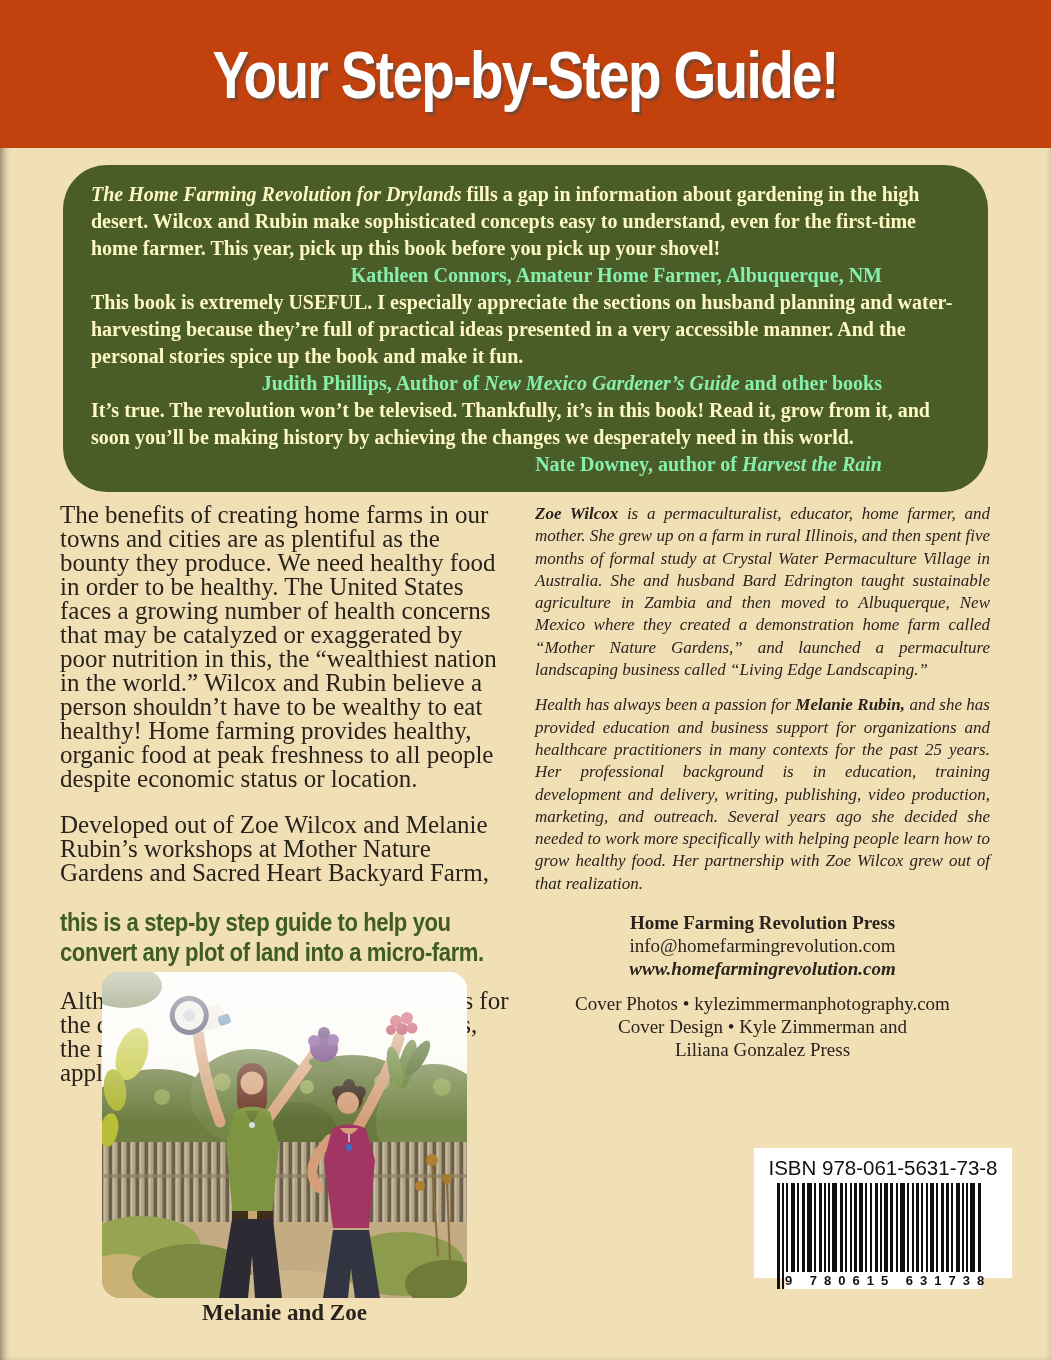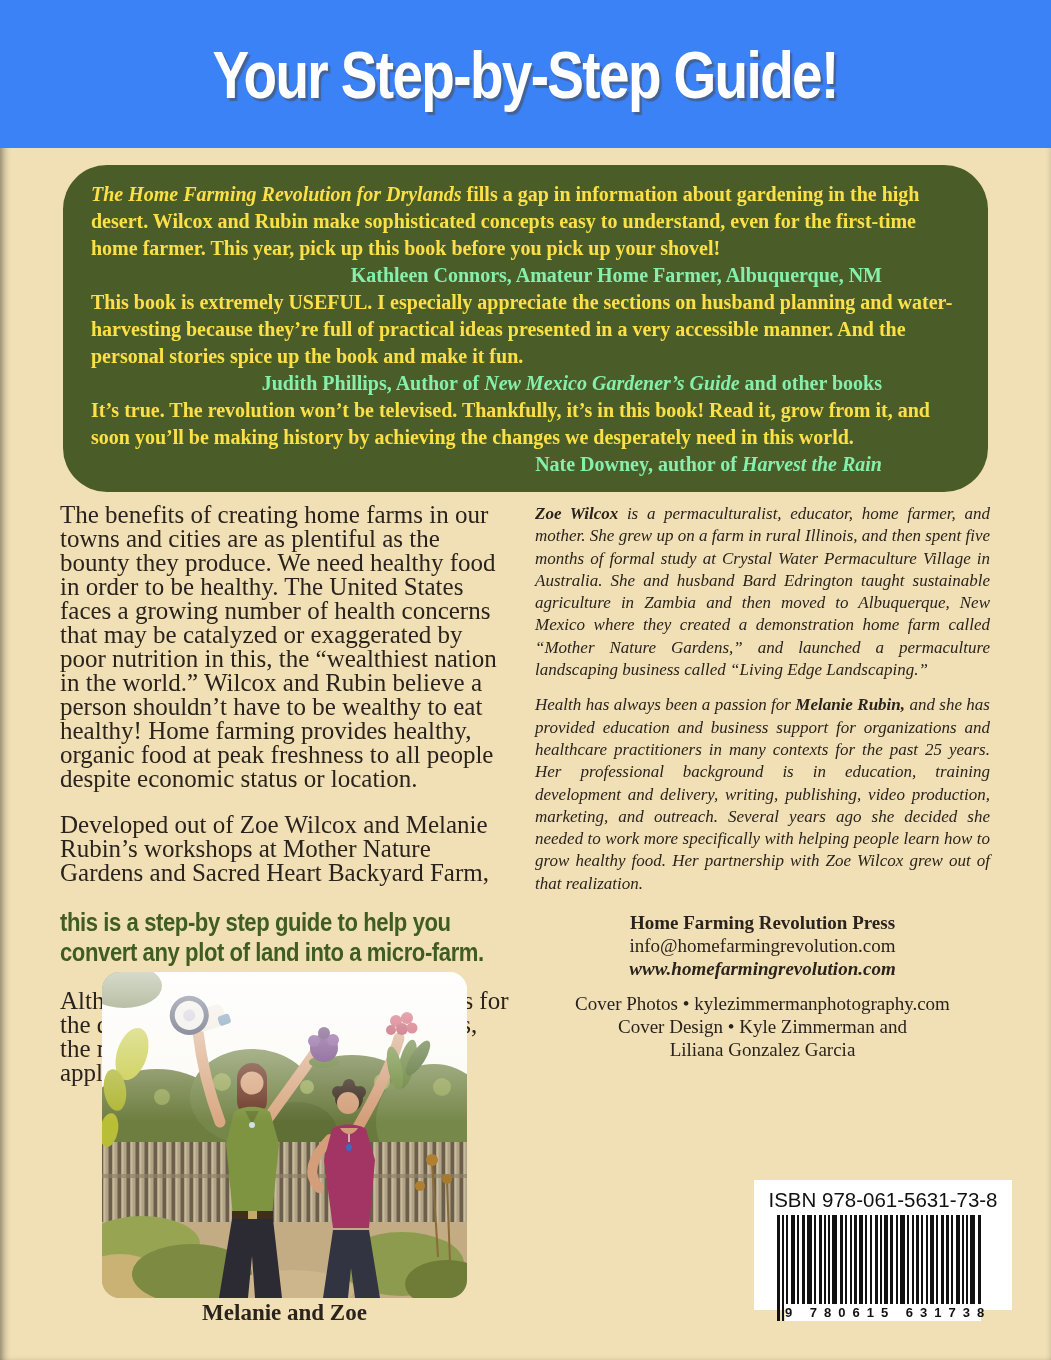--- a/index.html
+++ b/index.html
@@ -20,21 +20,21 @@
     transform:scaleX(.82);white-space:nowrap;
     text-shadow:3px 3px 1px rgba(75,75,75,.55);
   }
   
   .quotes-box{
     position:absolute;left:63px;top:165px;width:925px;min-height:317px;
     border-radius:44px;box-sizing:border-box;
     padding:16px 28px 14px 28px;
   }
   .quote-text{
-    font-size:20px;line-height:27px;font-weight:bold;color:#fde047;
+    font-size:20px;line-height:27px;font-weight:bold;color:#fef9c3;
   }
   .quote-text .it{font-style:italic;}
   .quote-attr{
     font-size:20px;line-height:27px;font-weight:bold;color:#86efac;
     text-align:right;padding-right:78px;
   }
   .quote-attr .it{font-style:italic;}
   
   .col-left{position:absolute;left:60px;top:503px;width:452px;}
   .col-left p{margin:0 0 22px 0;font-size:25px;line-height:24px;}
@@ -58,21 +58,21 @@
     position:absolute;left:102px;top:972px;width:365px;height:326px;
     border-radius:18px;overflow:hidden;background:#FBFAF5;
   }
   .photo svg{display:block;}
   .photo-caption{
     position:absolute;left:102px;top:1300px;width:365px;
     text-align:center;font-weight:bold;font-size:23px;color:#2A231D;
   }
   
   .barcode-box{
-    position:absolute;left:754px;top:1180px;width:258px;height:130px;
+    position:absolute;left:754px;top:1148px;width:258px;height:130px;
     background:#FFFFFF;box-sizing:border-box;padding:8px 0 4px 0;
   }
   .isbn-label{
     font-family:"Liberation Sans",sans-serif;font-size:20.5px;color:#111;
     text-align:center;white-space:nowrap;
   }
   .bars{
     position:relative;margin:3px auto 0 auto;width:212px;height:108px;font-weight:bold;
   }
   .bars-row{display:flex;align-items:flex-start;height:96px;}
@@ -81,21 +81,21 @@
     position:absolute;left:8px;right:8px;bottom:2px;height:17px;background:#FFFFFF;
     font-family:"Liberation Sans",sans-serif;font-size:13px;color:#111;
     text-align:center;letter-spacing:7px;line-height:17px;white-space:nowrap;
   }
 </style>
 </head>
 <body>
 
 <div class="page" style="background: rgb(241, 224, 182);">
 
-  <header class="banner" style="background: #3b82f6;">
+  <header class="banner" style="background: #c2410c;">
     <div class="banner-title">Your Step-by-Step Guide!</div>
   </header>
 
   <section class="quotes-box" style="background: rgb(74, 92, 40);">
     <div class="quote-group">
       <div class="quote-text"><span class="it">The Home Farming Revolution for Drylands</span><span> fills a gap in information about gardening in the high desert. Wilcox and Rubin make sophisticated concepts easy to understand, even for the first-time home farmer. This year, pick up this book before you pick up your shovel!</span></div>
       <div class="quote-attr">Kathleen Connors, Amateur Home Farmer, Albuquerque, NM</div>
     </div>
     <div class="quote-group">
       <div class="quote-text">This book is extremely USEFUL. I especially appreciate the sections on husband planning and water-harvesting because they’re full of practical ideas presented in a very accessible manner. And the personal stories spice up the book and make it fun.</div>
@@ -119,21 +119,21 @@
   <section class="col-right">
     <p class="bio"><b>Zoe Wilcox</b><span> is a permaculturalist, educator, home farmer, and mother. She grew up on a farm in rural Illinois, and then spent five months of formal study at Crystal Water Permaculture Village in Australia. She and husband Bard Edrington taught sustainable agriculture in Zambia and then moved to Albuquerque, New Mexico where they created a demonstration home farm called “Mother Nature Gardens,” and launched a permaculture landscaping business called “Living Edge Landscaping.”</span></p>
     <p class="bio"><span>Health has always been a passion for </span><b>Melanie Rubin,</b><span> and she has provided education and business support for organizations and healthcare practitioners in many contexts for the past 25 years. Her professional background is in education, training development and delivery, writing, publishing, video production, marketing, and outreach. Several years ago she decided she needed to work more specifically with helping people learn how to grow healthy food. Her partnership with Zoe Wilcox grew out of that realization.</span></p>
     <div class="press">
       <div class="bold">Home Farming Revolution Press</div>
       <div>info@homefarmingrevolution.com</div>
       <div class="bolditalic">www.homefarmingrevolution.com</div>
       <div class="gap"></div>
       <div>Cover Photos • kylezimmermanphotography.com</div>
       <div>Cover Design • Kyle Zimmerman and</div>
-      <div>Liliana Gonzalez Garcia</div>
+      <div>Liliana Gonzalez Press</div>
     </div>
   </section>
 
   <figure class="photo" style="margin:0">
     <svg width="365" height="326" viewBox="0 0 365 326" xmlns="http://www.w3.org/2000/svg">
       <defs>
         <pattern id="fence" width="9" height="90" patternUnits="userSpaceOnUse">
           <rect x="0" y="0" width="9" height="90" fill="#6B5F4C"></rect>
           <rect x="1" y="0" width="5.5" height="90" fill="#B1A385"></rect>
           <rect x="2" y="0" width="1.5" height="90" fill="#C8BB9D"></rect>

